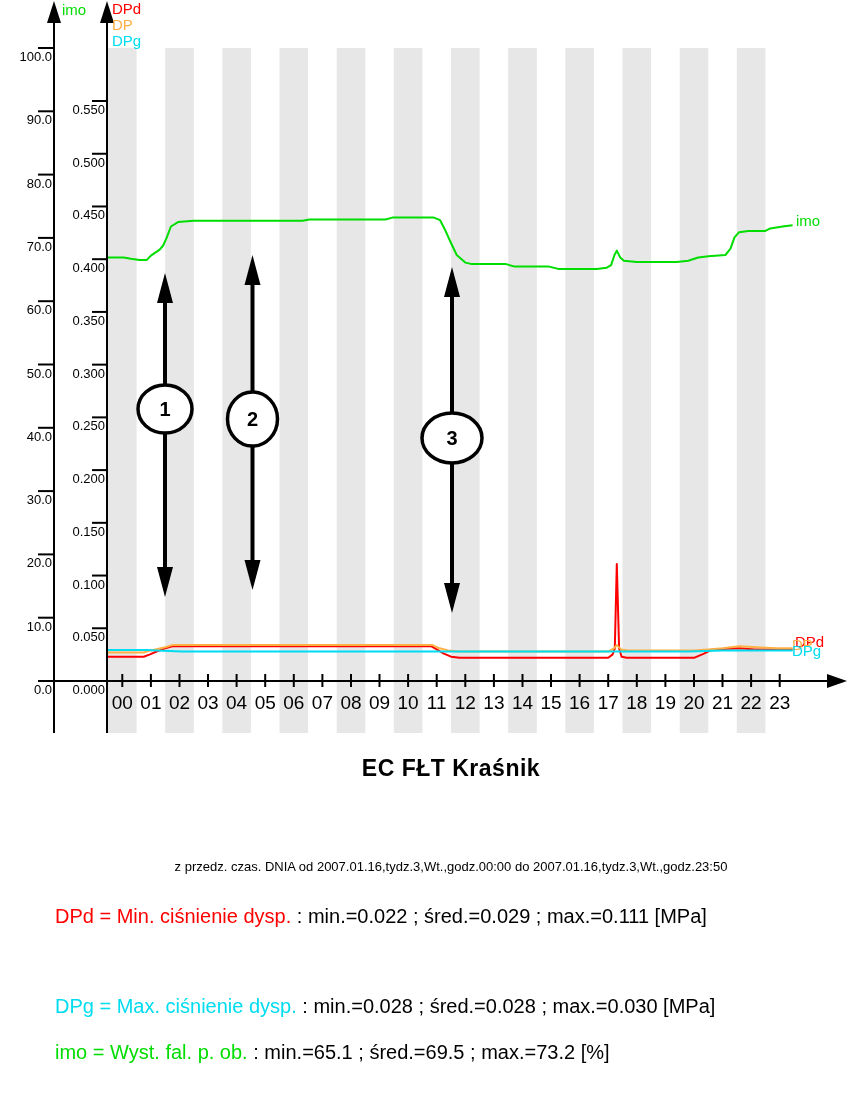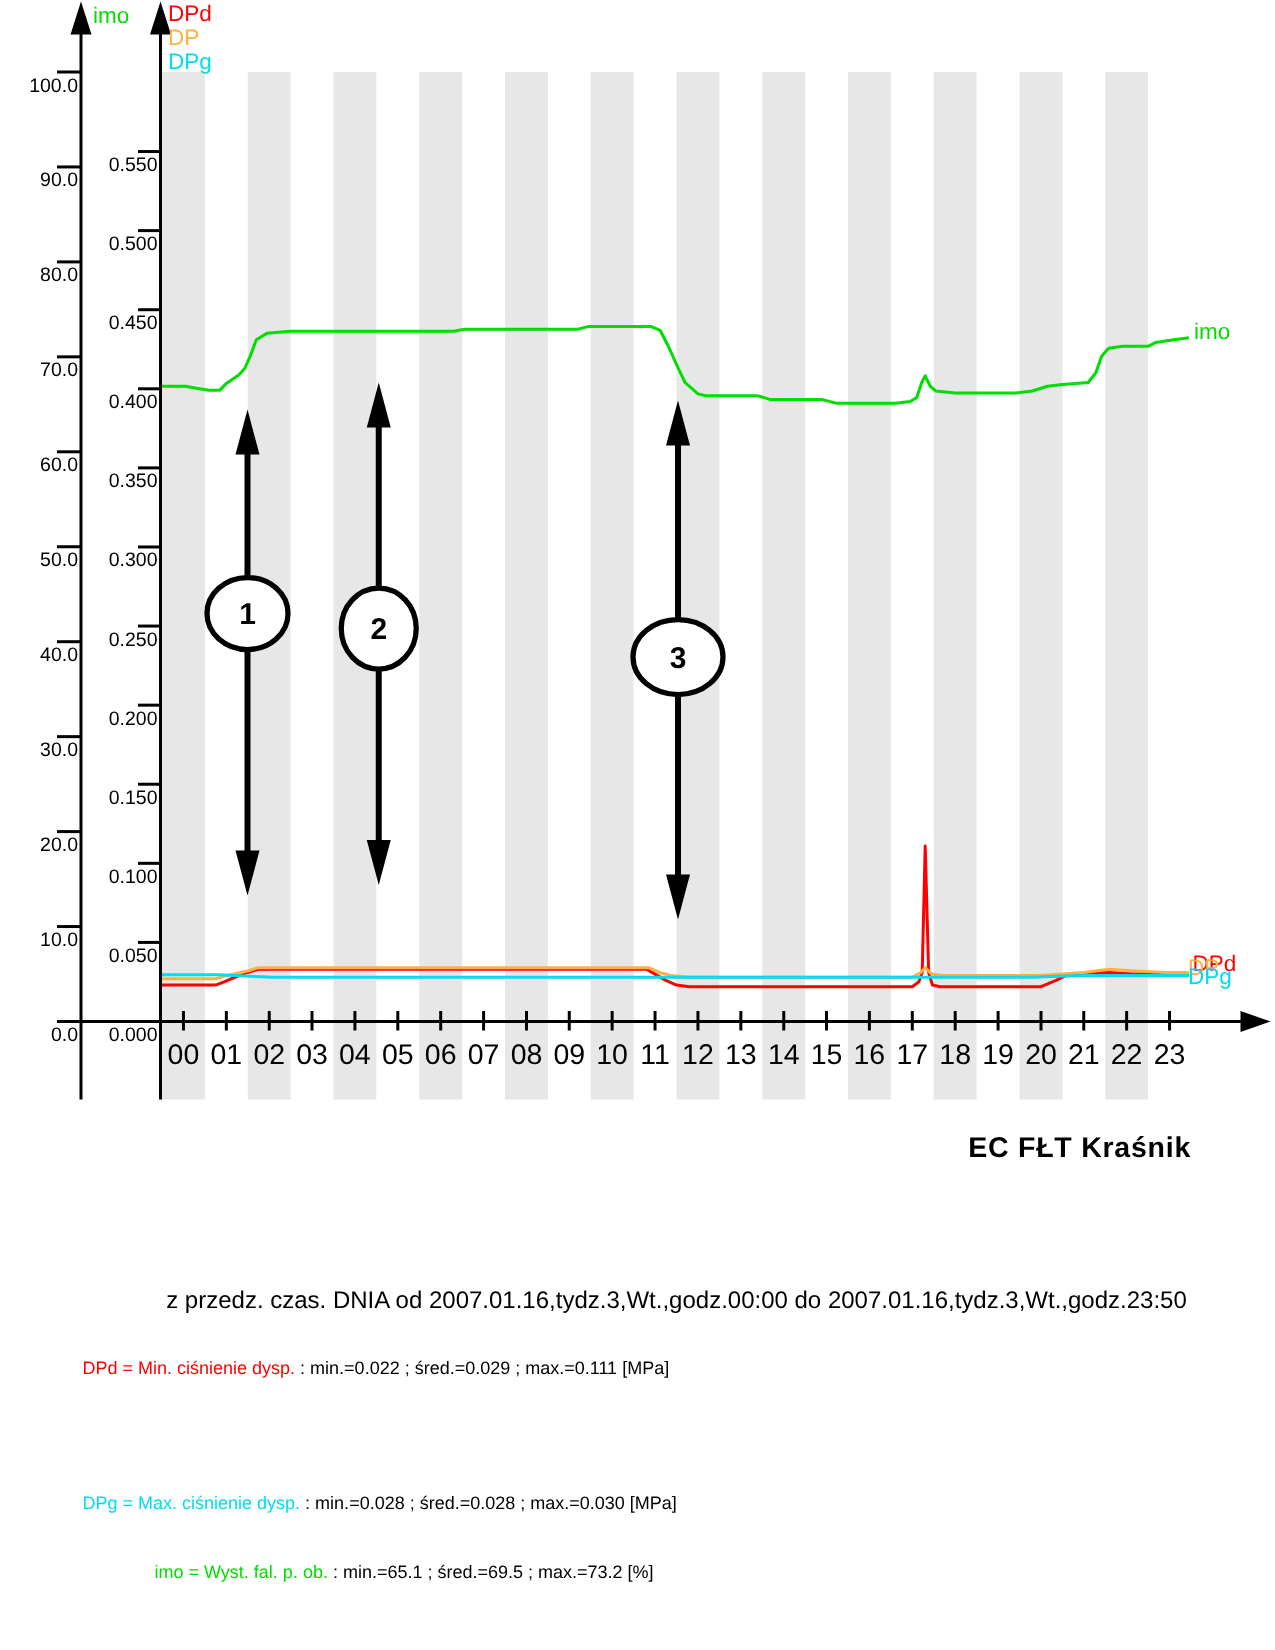--- a/index.html
+++ b/index.html
@@ -1,25 +1,25 @@
 <!DOCTYPE html>
 <html><head>
 <meta charset="utf-8">
 <style>
   html,body{margin:0;padding:0;background:#fff;}
   .page{position:relative;width:850px;height:1100px;background:#fff;
         font-family:"Liberation Sans",sans-serif;color:#000;overflow:hidden;}
   .chart-wrap{position:absolute;left:0;top:0;width:850px;height:745px;}
-  .title-big{position:absolute;left:108px;width:686px;text-align:right;
-             font-size:19px;font-weight:bold;letter-spacing:.5px;}
+  .title-big{position:absolute;left:108px;width:686px;text-align:center;
+             font-size:23px;font-weight:bold;letter-spacing:.5px;}
   .t1{top:755px;}
   .t2{top:802px;}
-  .caption{position:absolute;left:108px;width:686px;top:859px;text-align:center;font-size:16px;}
-  .stat{position:absolute;left:55px;font-size:12px;white-space:pre;}
-  .s0{top:905px;} .s1{top:950px;} .s2{top:995px;text-align:right;} .s3{top:1041px;margin-left:48px;}
+  .caption{position:absolute;left:108px;width:686px;top:859px;text-align:center;font-size:13px;}
+  .stat{position:absolute;left:55px;font-size:20px;white-space:pre;}
+  .s0{top:905px;} .s1{top:950px;} .s2{top:995px;text-align:right;} .s3{top:1041px;}
 </style>
 </head>
 <body>
 
 <div class="page">
 
   <div class="chart-wrap" id="chart"><svg width="850" height="745" viewBox="0 0 850 745" xmlns="http://www.w3.org/2000/svg">
         <g>
           <rect x="108.0" y="48" width="28.6" height="685" fill="#e7e7e7"></rect>
           <rect x="165.2" y="48" width="28.6" height="685" fill="#e7e7e7"></rect>

